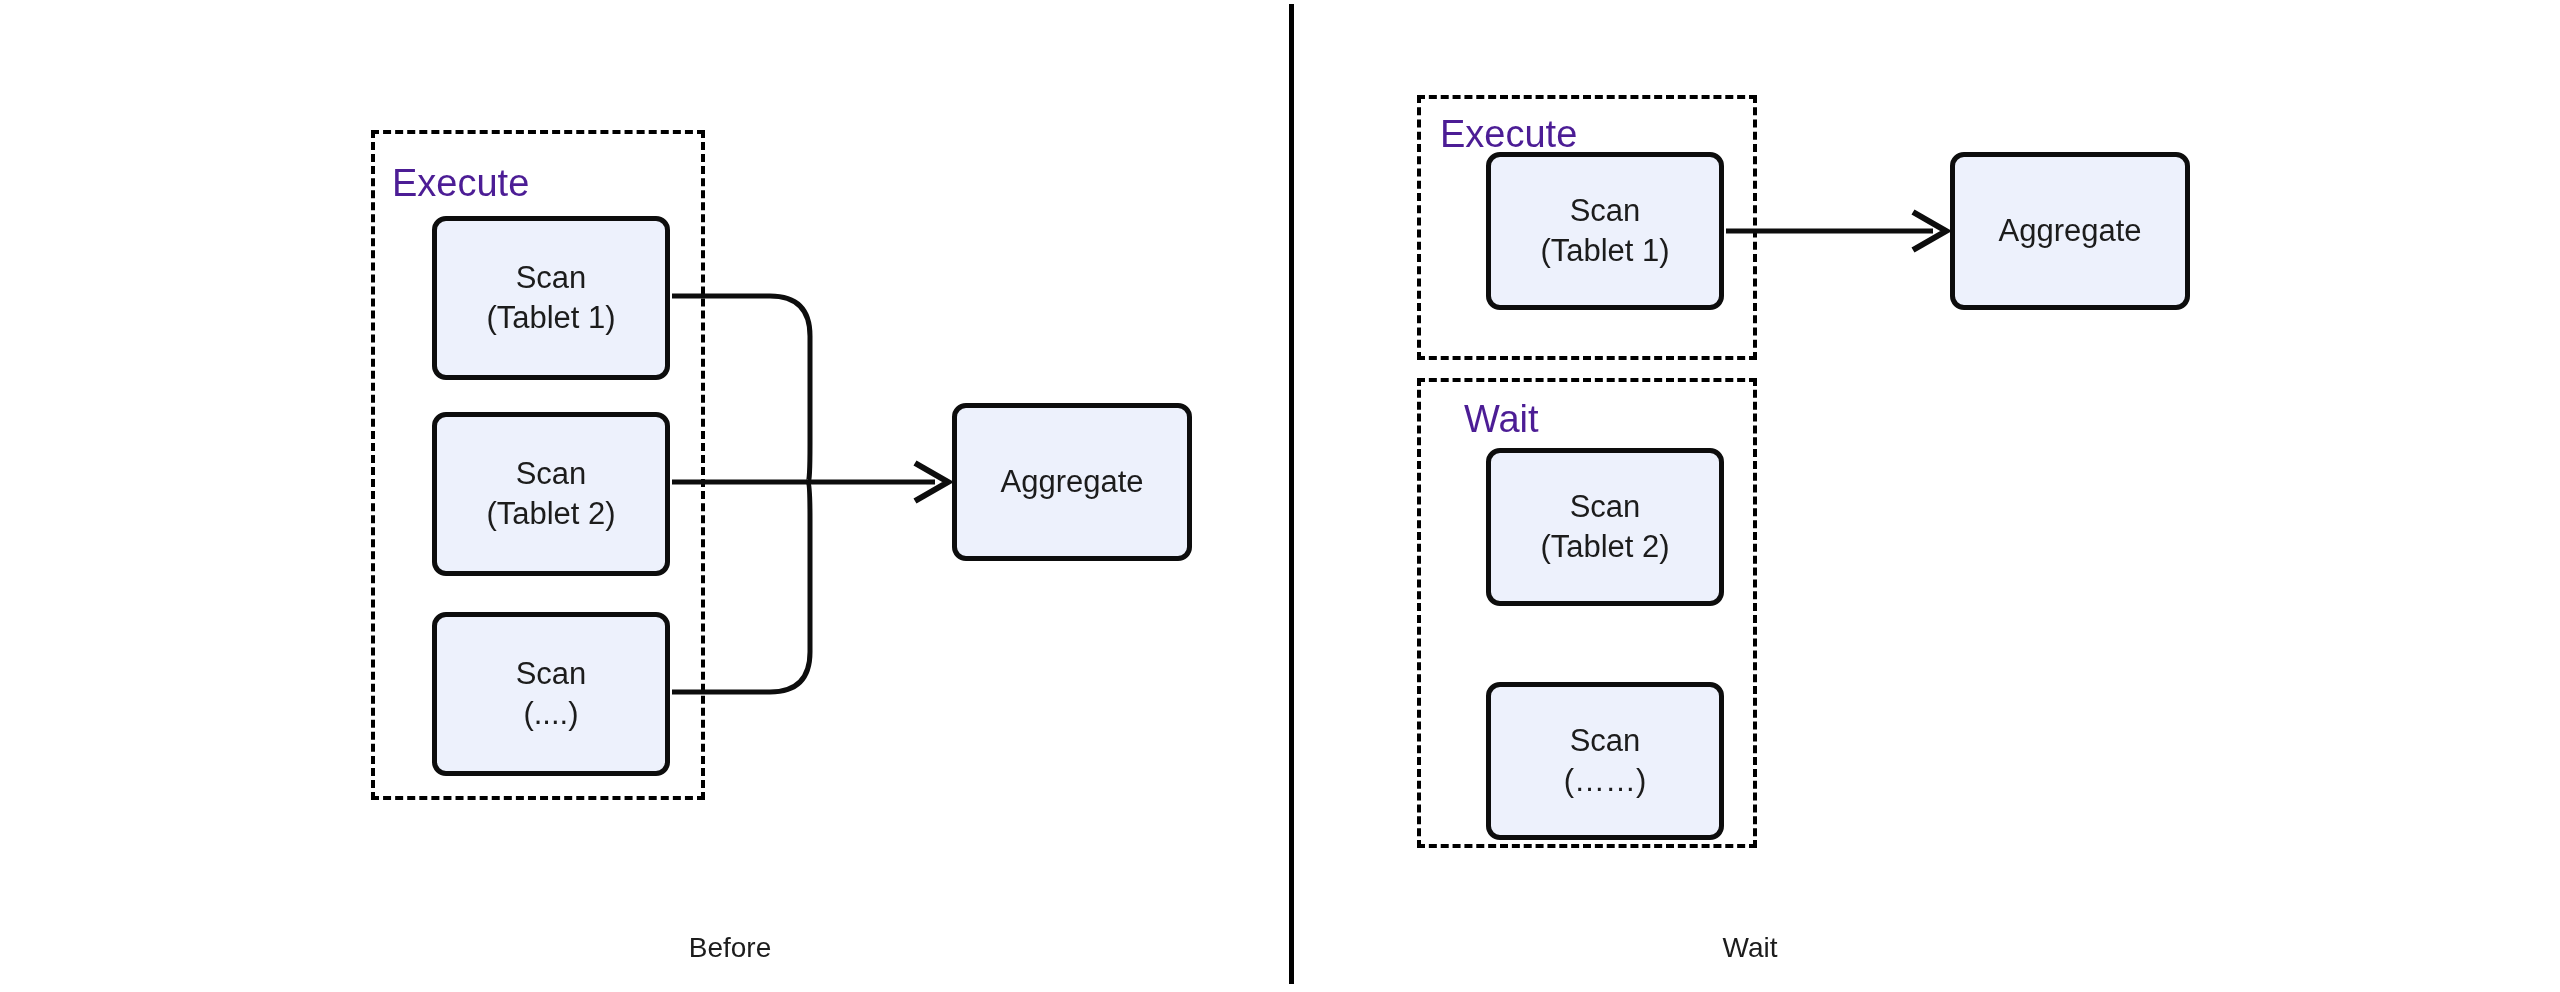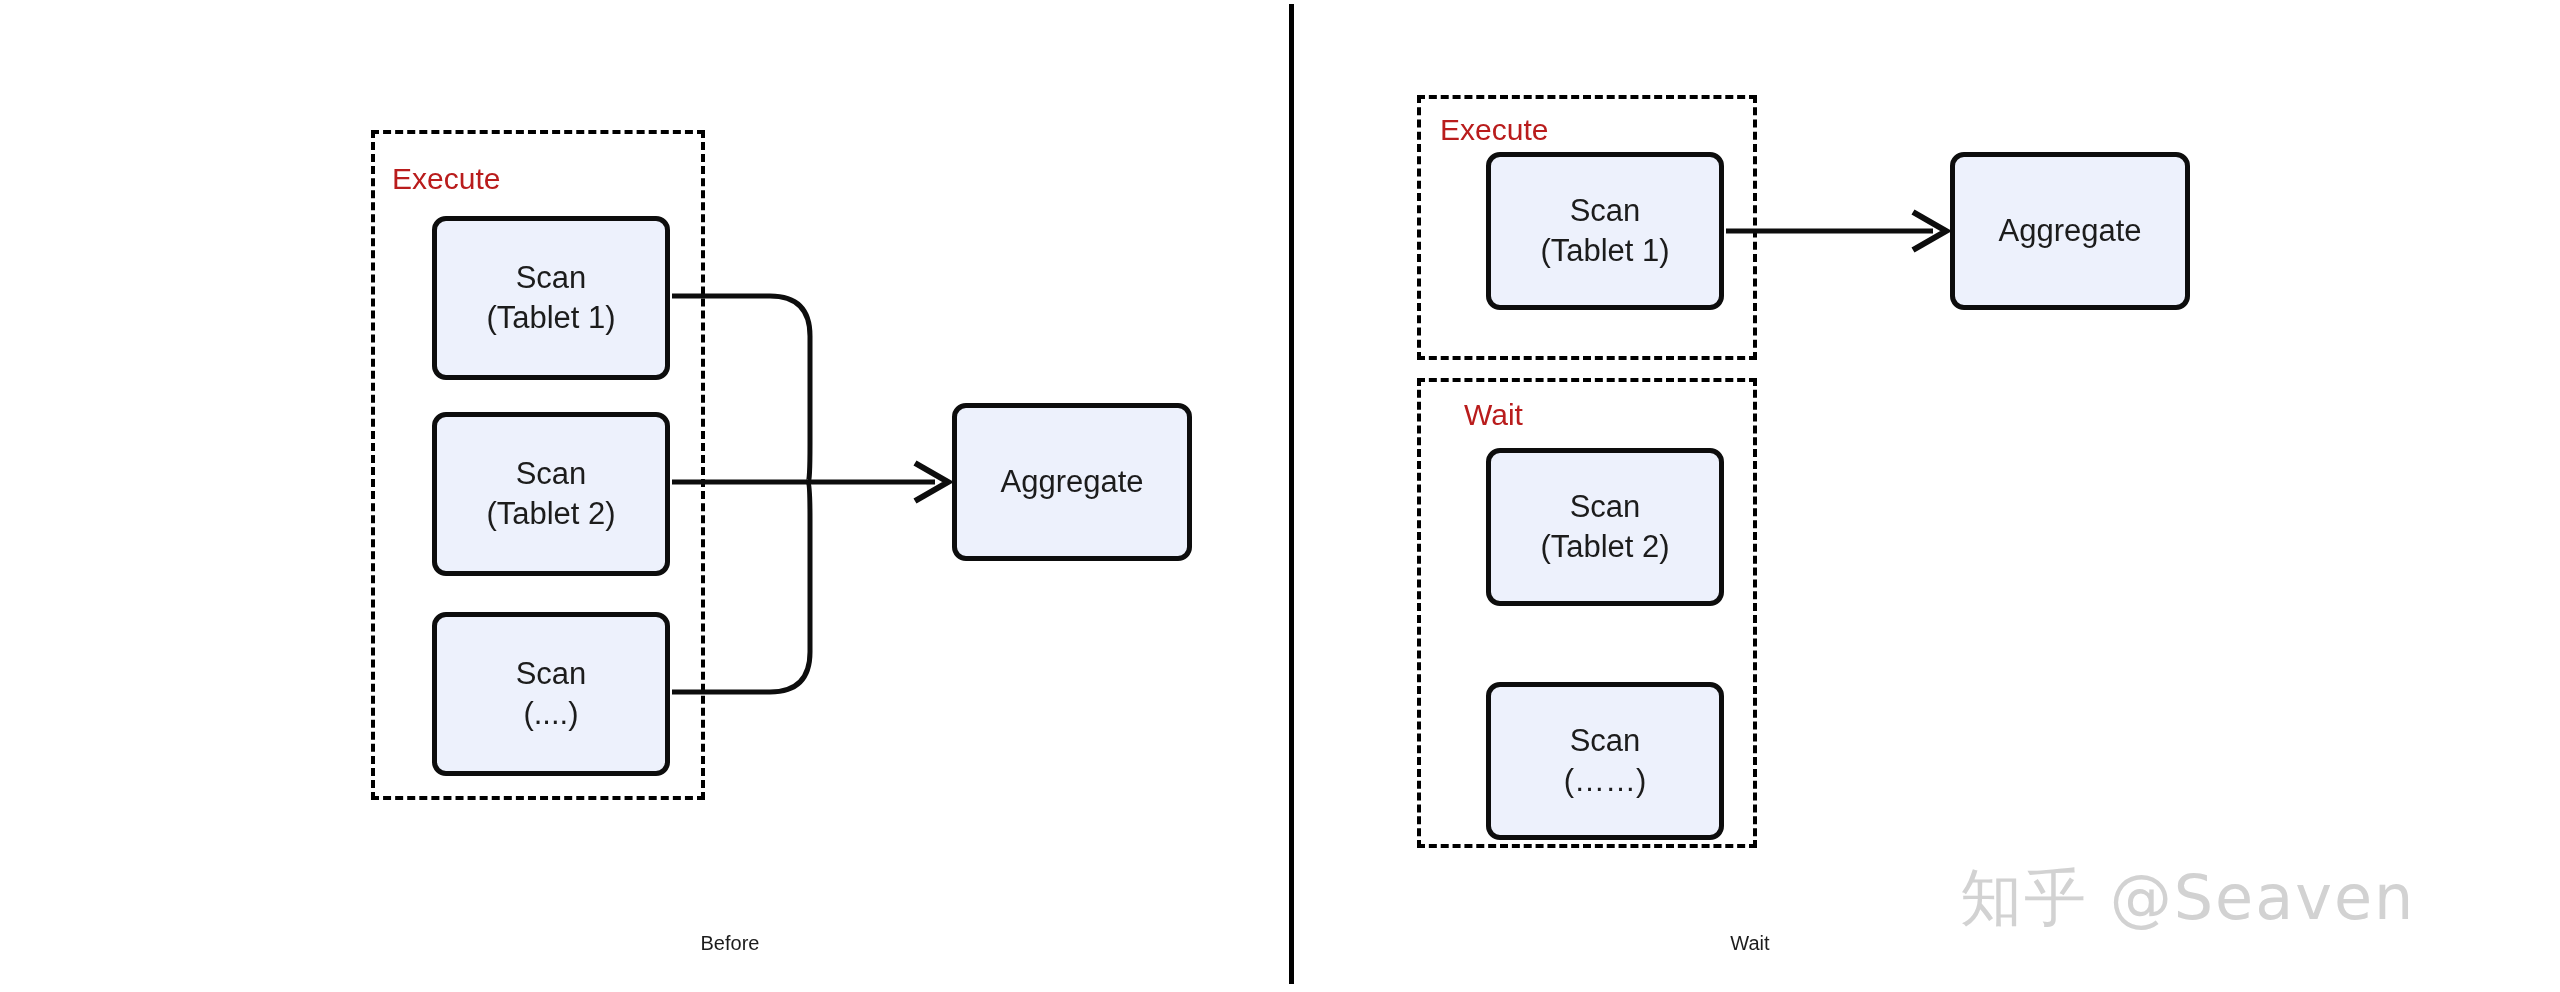--- a/index.html
+++ b/index.html
@@ -26,22 +26,22 @@
 
   
   .group {
     position: absolute;
     border: 4px dashed #000000;
     box-sizing: border-box;
     background: transparent;
   }
   .group-label {
     position: absolute;
-    font-size: 30px;
-    color: #b91c1c;
+    font-size: 38px;
+    color: #4c1d95;
     white-space: nowrap;
     line-height: 1;
   }
 
   
   .node {
     position: absolute;
     box-sizing: border-box;
     background: #edf1fc;
     border: 5px solid #0d0d0d;
@@ -62,21 +62,21 @@
     position: absolute;
     left: 0; top: 0;
     width: 2560px;
     height: 992px;
     pointer-events: none;
   }
 
   
   .caption {
     position: absolute;
-    font-size: 20px;
+    font-size: 28px;
     color: #1c1c1c;
     text-align: center;
     white-space: nowrap;
   }
 
   
   .watermark {
     position: absolute;
     font-size: 62px;
     color: #d2d2d2;
@@ -151,15 +151,14 @@
     <span class="l1">Aggregate</span>
   </div>
 
   <svg class="edge-layer" viewBox="0 0 2560 992" width="2560" height="992" aria-hidden="true">
     <path d="M 1726 231 L 1933 231" fill="none" stroke="#0d0d0d" stroke-width="5"></path>
     <path d="M 1913 212 L 1946 231 L 1913 250" fill="none" stroke="#0d0d0d" stroke-width="6" stroke-linecap="butt" stroke-linejoin="miter"></path>
   </svg>
 
   <div class="caption" style="left:1620px; top:932px; width:260px;">Wait</div>
 
-  <div class="watermark" style="left:1960px; top:856px;">知乎 @Seaven</div>
 
 </div>
 
 </body></html>

